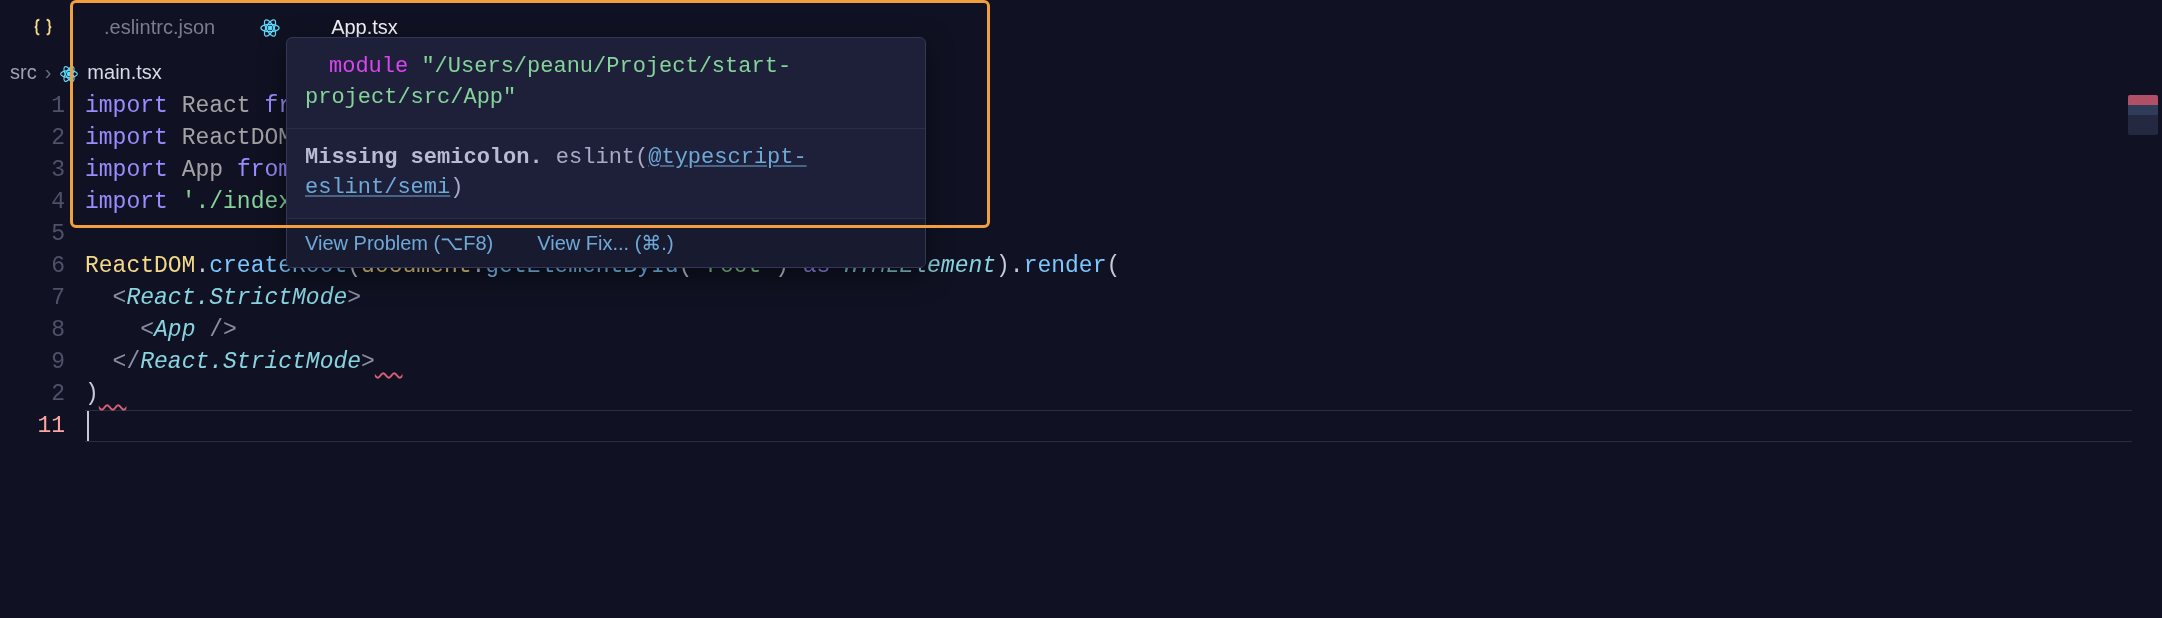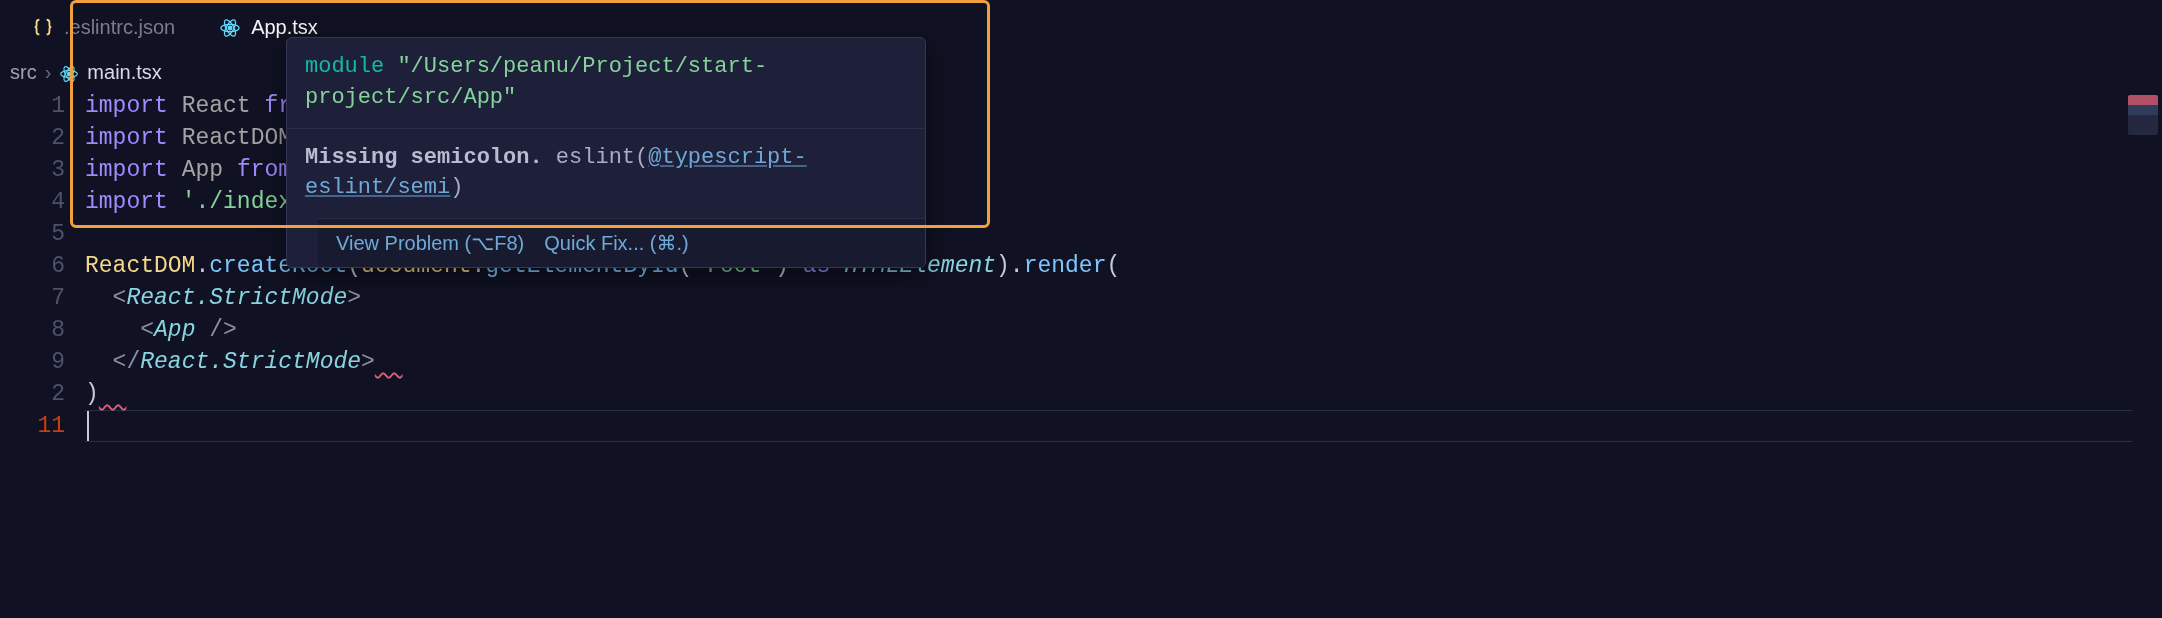--- a/index.html
+++ b/index.html
@@ -38,21 +38,21 @@
   .tab.active .tab-label { color: #f5f6fa; }
   .tab.active::after {
     content: "";
     position: absolute;
     left: 0; right: 0; top: 0;
     height: 3px;
     background: #d95f76;
   }
   .tab-icon { display: inline-flex; }
   .tab-icon svg { width: 22px; height: 22px; }
-  .tab-label { white-space: nowrap; }
+  .tab-label { white-space: nowrap; margin-left: 40px; }
 
   
   .breadcrumb {
     height: 35px;
     display: flex;
     align-items: center;
     padding-left: 10px;
     font-family: -apple-system, "Segoe UI", sans-serif;
     font-size: 20px;
     color: #9fa1b3;
@@ -77,21 +77,21 @@
   }
   .code {
     flex: 1;
     position: relative;
     white-space: pre;
   }
   .line {
     height: 32px;
     line-height: 32px;
   }
-  .gutter .line.current { color: #c2410c; }
+  .gutter .line.current { color: #fca5a5; }
 
   
   .kw  { color: #9b8cff; }          
   .id  { color: #a3a3a3; }          
   .fn  { color: #7cc7ff; }          
   .obj { color: #f4d889; }          
   .str { color: #84d49a; }          
   .pun { color: #c7c9d9; }          
   .typ { color: #88d4e0; font-style: italic; }  
   .jsxp{ color: #8c8ea3; font-style: normal; }  
@@ -128,34 +128,33 @@
     font-size: 22px;
     z-index: 50;
     overflow: hidden;
   }
   .hover .h-row {
     padding: 14px 18px;
     line-height: 1.4;
   }
   .hover .h-row + .h-row { border-top: 1px solid #2a2d48; }
   .hover .h-label { color: #b9bbd2; font-weight: bold; }
-  .h-kw { color: #14b8a6; }
+  .h-kw { color: #d946ef; margin-left: 24px; }
   .h-str { color: #84d49a; }
   .h-fn { color: #a9acc6; margin-top: 48px; }
   .h-link { color: #6fa9d8; text-decoration: underline; text-decoration-color: rgba(111,169,216,0.5); }
   .hover .h-actions {
     display: flex;
-    gap: 20px;
+    gap: 44px;
     padding: 12px 18px;
     font-family: -apple-system, "Segoe UI", sans-serif;
     font-size: 20px;
     color: #6fa9d8;
     border-top: 1px solid #2a2d48;
     background: #181b30;
-    margin-left: 31px;
   }
   .h-action { cursor: pointer; }
 
   
   .minimap {
     position: absolute;
     top: 95px;
     right: 4px;
     width: 30px;
     height: 40px;
@@ -249,17 +248,17 @@
     <span> </span>
     <span class="h-str">"/Users/peanu/Project/start-project/src/App"</span>
   </div>
   <div class="h-row">
     <span class="h-label">Missing semicolon.</span>
     <span> </span>
     <span class="h-fn">eslint</span><span class="h-fn">(</span><span class="h-link">@typescript-eslint/semi</span><span class="h-fn">)</span>
   </div>
   <div class="h-actions">
     <span class="h-action">View Problem (⌥F8)</span>
-    <span class="h-action">Quick Fix... (⌘.)</span>
+    <span class="h-action">View Fix... (⌘.)</span>
   </div>
 </div>
 
 <div class="minimap"></div>
 
 </body></html>

